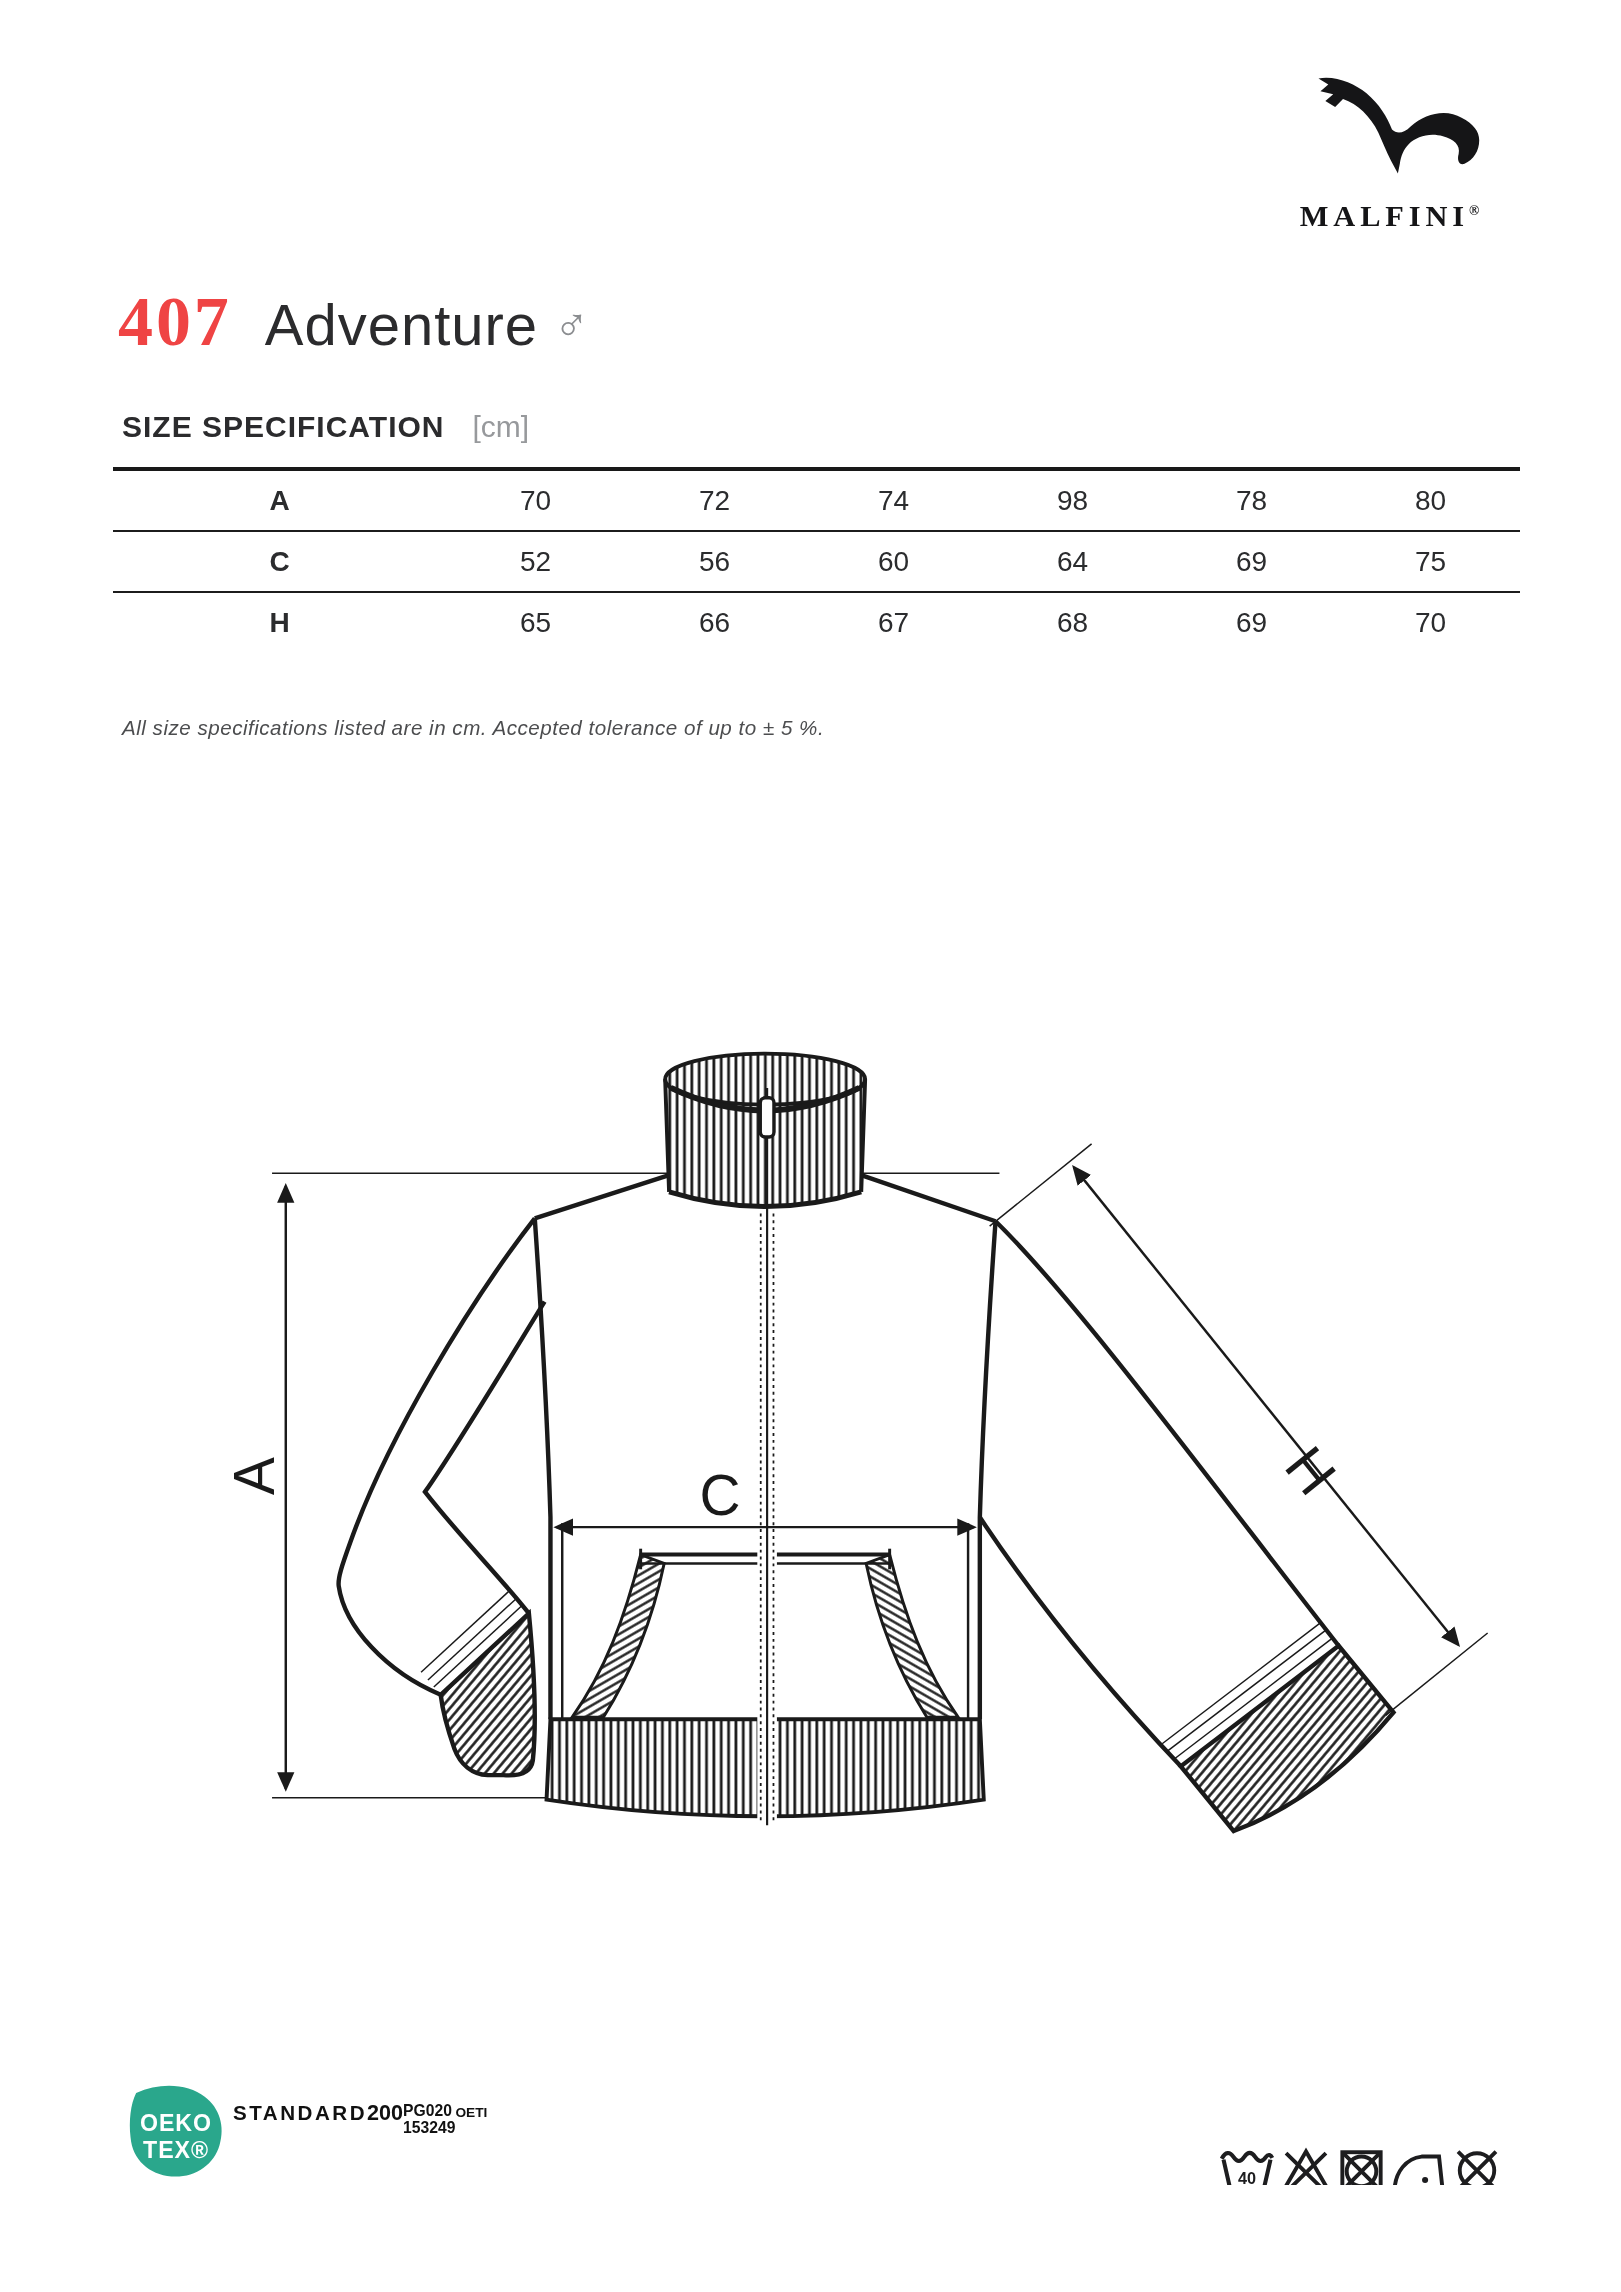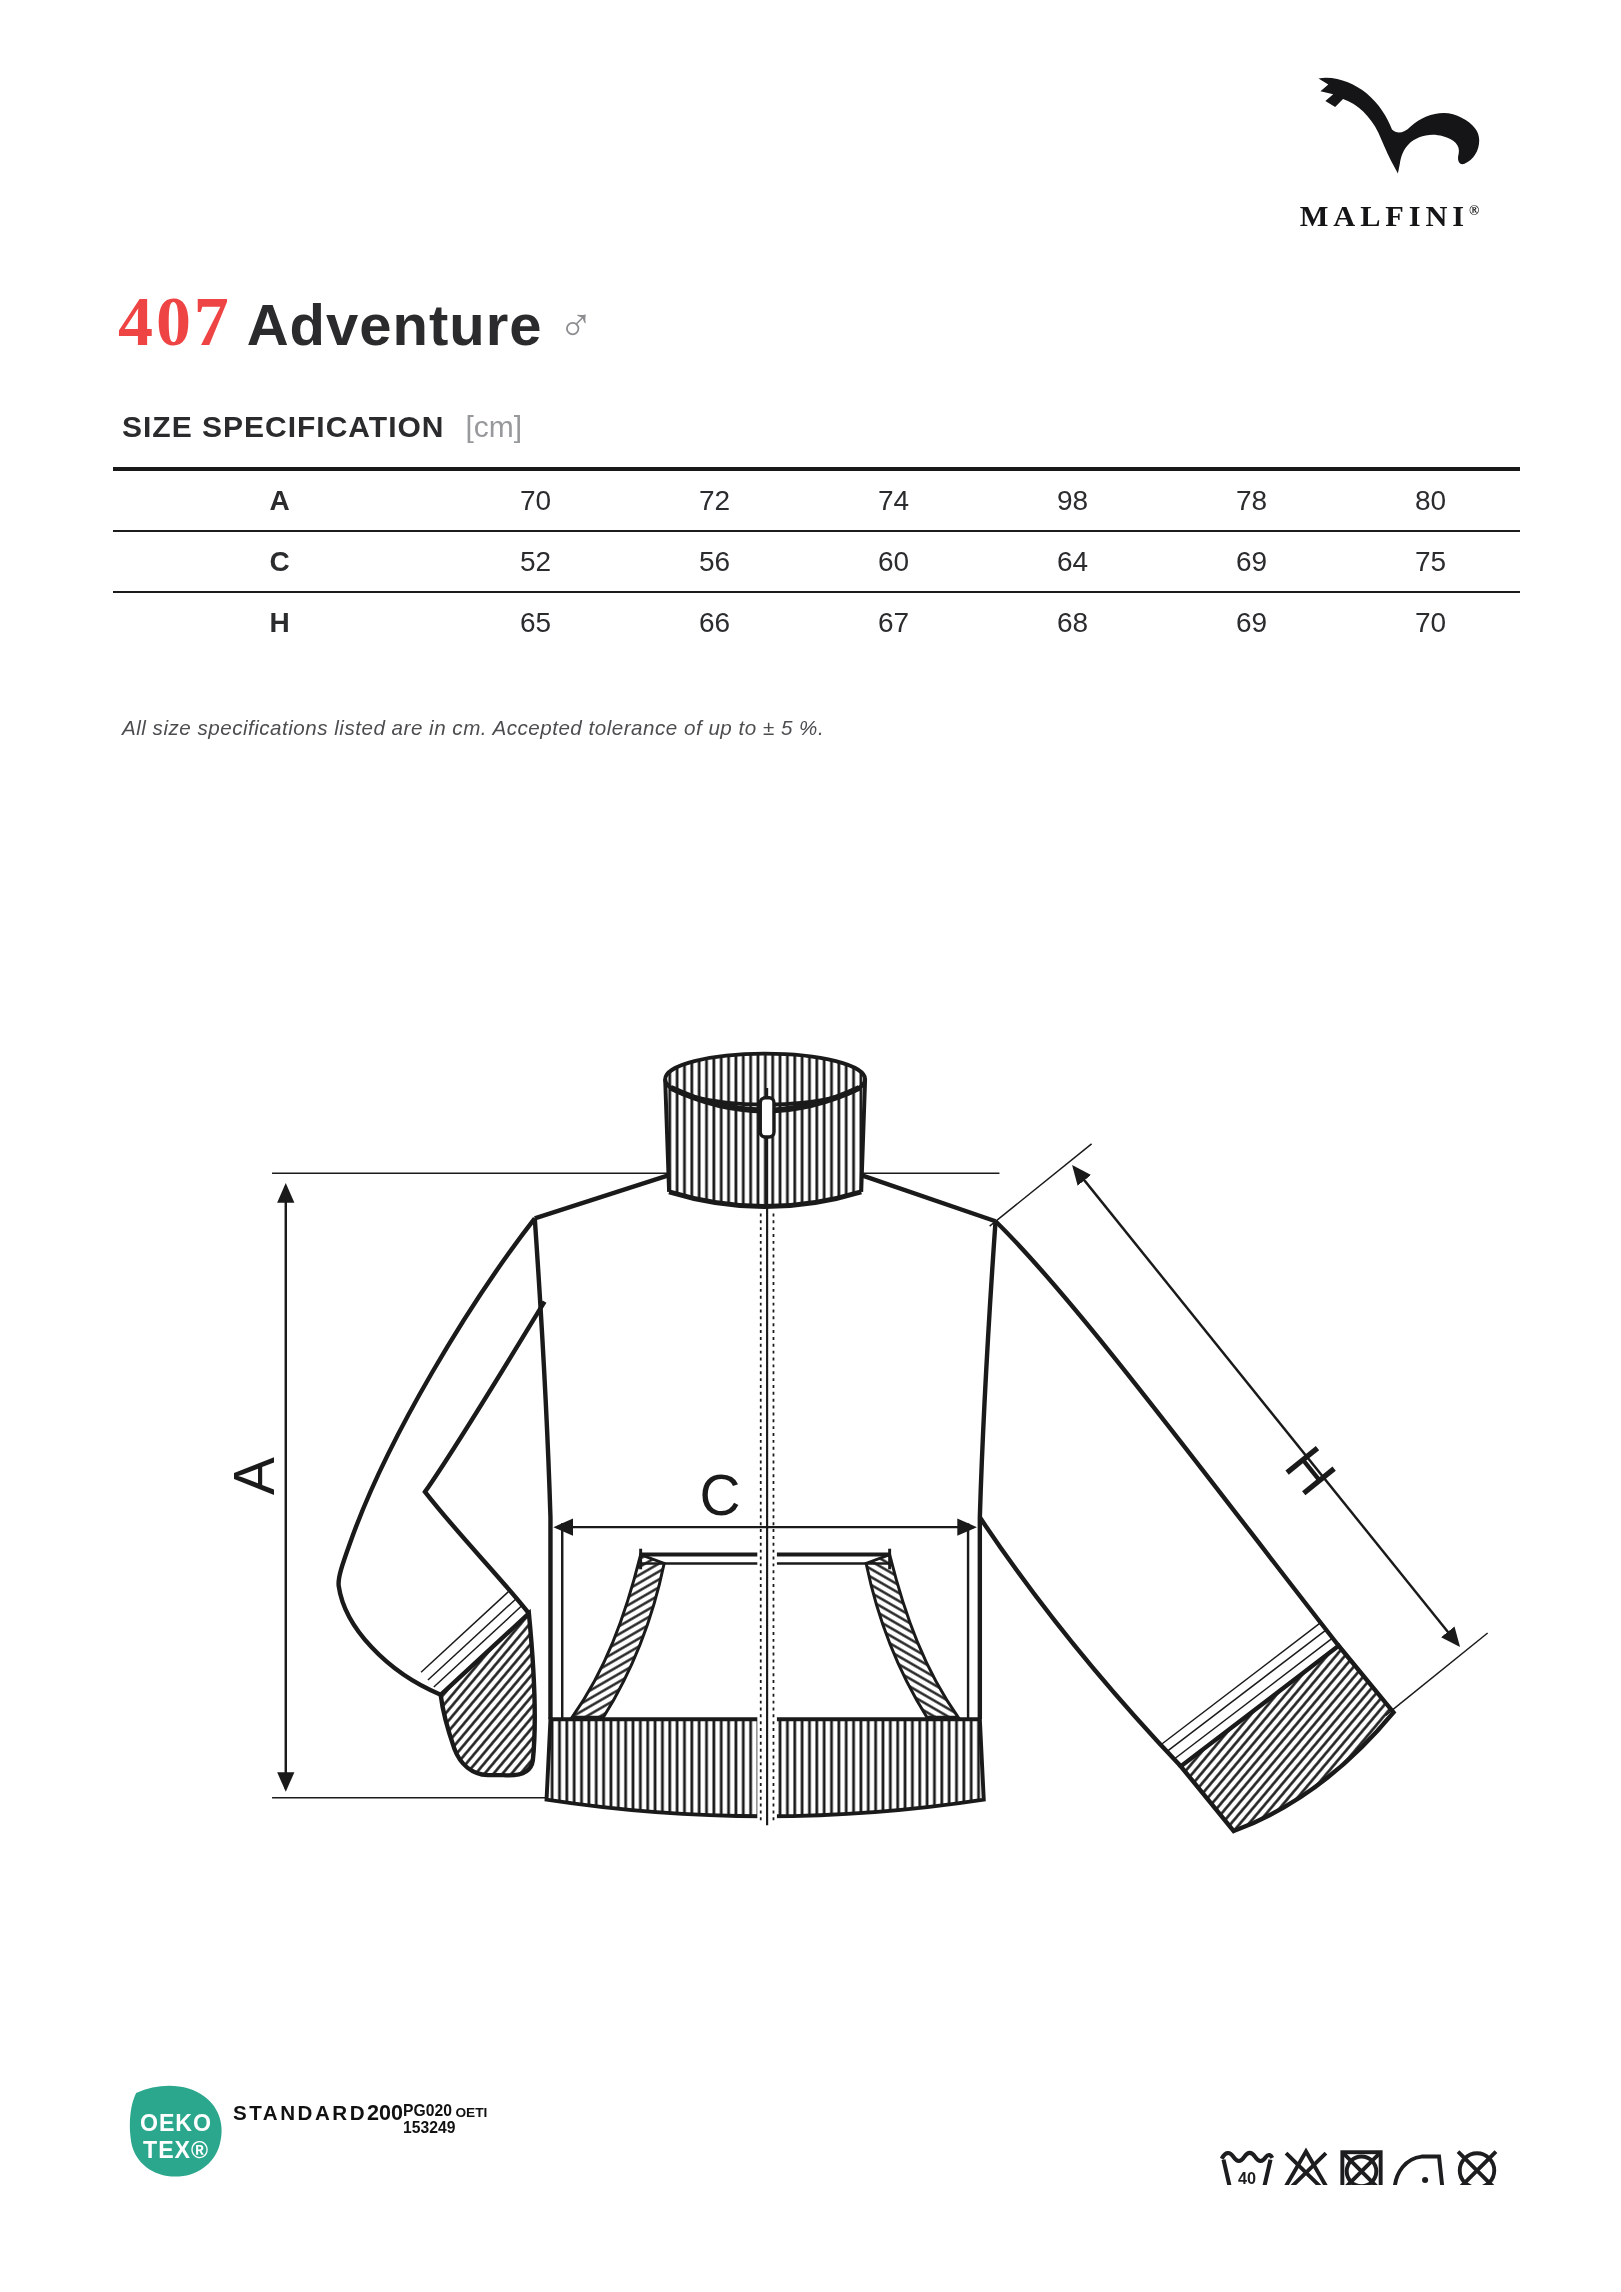--- a/index.html
+++ b/index.html
@@ -6,25 +6,25 @@
   .page{position:relative;width:1621px;height:2185px;background:#ffffff;overflow:hidden;
         font-family:"Liberation Sans",sans-serif;color:#2b2b2d;}
   .abs{position:absolute;}
 
   
   .brand-logo{left:1272px;top:54px;}
 
   
   .title-row{left:118px;top:287px;display:flex;align-items:baseline;}
   .product-code{font-size:70px;font-weight:700;color:#ef4444;letter-spacing:2.9px;line-height:1;font-family:Liberation Serif, serif;}
-  .product-name{font-size:58px;font-weight:700;color:#2b2b2d;margin-left:15px;line-height:1;letter-spacing:1px;text-align:right;}
+  .product-name{font-size:58px;font-weight:400;color:#2b2b2d;margin-left:33px;line-height:1;letter-spacing:1px;text-align:right;}
   .gender{font-size:47px;color:#8b8d90;margin-left:15.7px;line-height:1;transform:translateY(-3.9px);}
 
   
-  .section-heading{left:122px;top:410px;display:flex;align-items:baseline;gap:21px;}
+  .section-heading{left:122px;top:410px;display:flex;align-items:baseline;gap:28px;}
   .section-title{font-size:30px;font-weight:700;letter-spacing:1px;color:#2b2b2d;}
   .section-unit{font-size:30px;font-weight:400;color:#97999c;}
 
   
   .size-table{left:113px;top:467px;width:1407px;border-top:4.9px solid #181818;}
   .trow{display:grid;grid-template-columns:333px repeat(6,1fr);}
   .trow > div{display:flex;align-items:center;justify-content:center;}
   .thead{height:63px;background:#e9eaea;border-bottom:4.9px solid #181818;
          font-size:28px;font-weight:700;color:#2b2b2d;}
   .tbody-row{height:59px;font-size:28px;color:#2b2c2e;}

